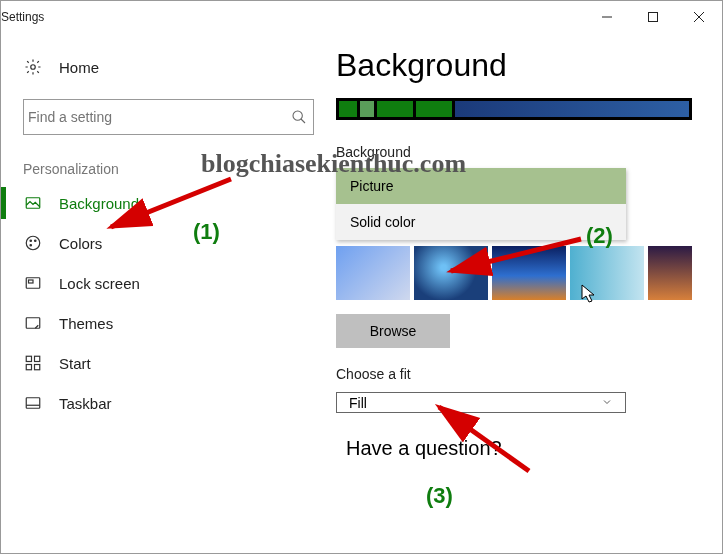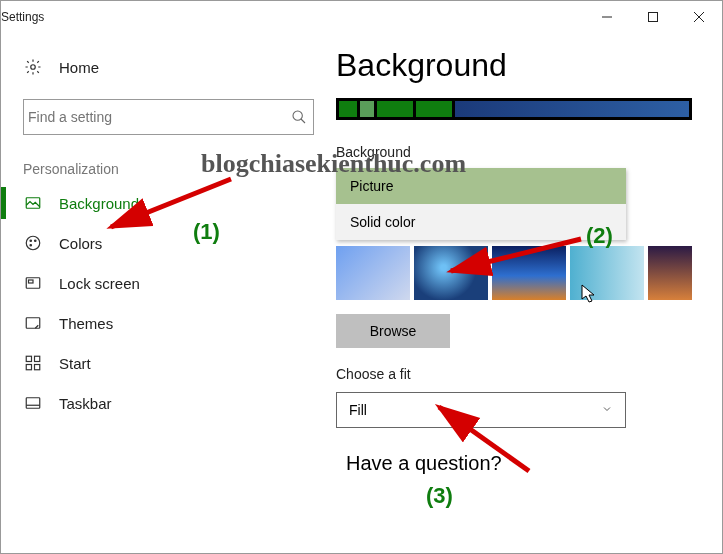--- a/index.html
+++ b/index.html
@@ -32,21 +32,21 @@
 .dd-opt.selected { background: #a6c18f; }
 .dd-opt.hover { background: #d8d8d8; }
 .thumbs { display: flex; gap: 4px; margin-top: 6px; }
 .thumb { width: 74px; height: 54px; }
 .thumb.t1 { background: linear-gradient(135deg,#6fa0f0,#cfd8ee); }
 .thumb.t2 { background: radial-gradient(circle at 40% 40%, #6ec0f5 5%, #1a3f7a 60%); }
 .thumb.t3 { background: linear-gradient(180deg,#0a1f60 0%,#2e6fcf 55%,#d8802a 100%); }
 .thumb.t4 { background: linear-gradient(90deg,#4fb0d0,#c3e4f0); }
 .thumb.t5 { background: linear-gradient(180deg,#2b1a45 0%,#d7803b 100%); width: 44px; }
 .browse-btn { margin-top: 14px; width: 114px; height: 34px; background: #bfbfbf; border: none; display: flex; align-items: center; justify-content: center; font-size: 14px; }
-.fit-select { margin-top: 10px; width: 290px; height: 36px; border: 1px solid #666; display: flex; align-items: center; padding: 0 12px; font-size: 14px; position: relative; }
+.fit-select { margin-top: 10px; width: 290px; height: 21px; border: 1px solid #666; display: flex; align-items: center; padding: 0 12px; font-size: 14px; position: relative; }
 .fit-select .chev { margin-left: auto; }
 .question { margin-top: 24px; font-size: 20px; font-weight: 300; margin-left: 10px; }
 
 .watermark { position: absolute; top: 148px; left: 200px; font-family: Georgia, serif; font-size: 26px; font-weight: bold; color: #555; z-index: 50; }
 
 .arrow { position: absolute; z-index: 40; }
 .marker { position: absolute; font-size: 22px; font-weight: bold; color: #0f7d0f; z-index: 45; }
 .cursor { position: absolute; z-index: 60; }
 </style>
 </head>

